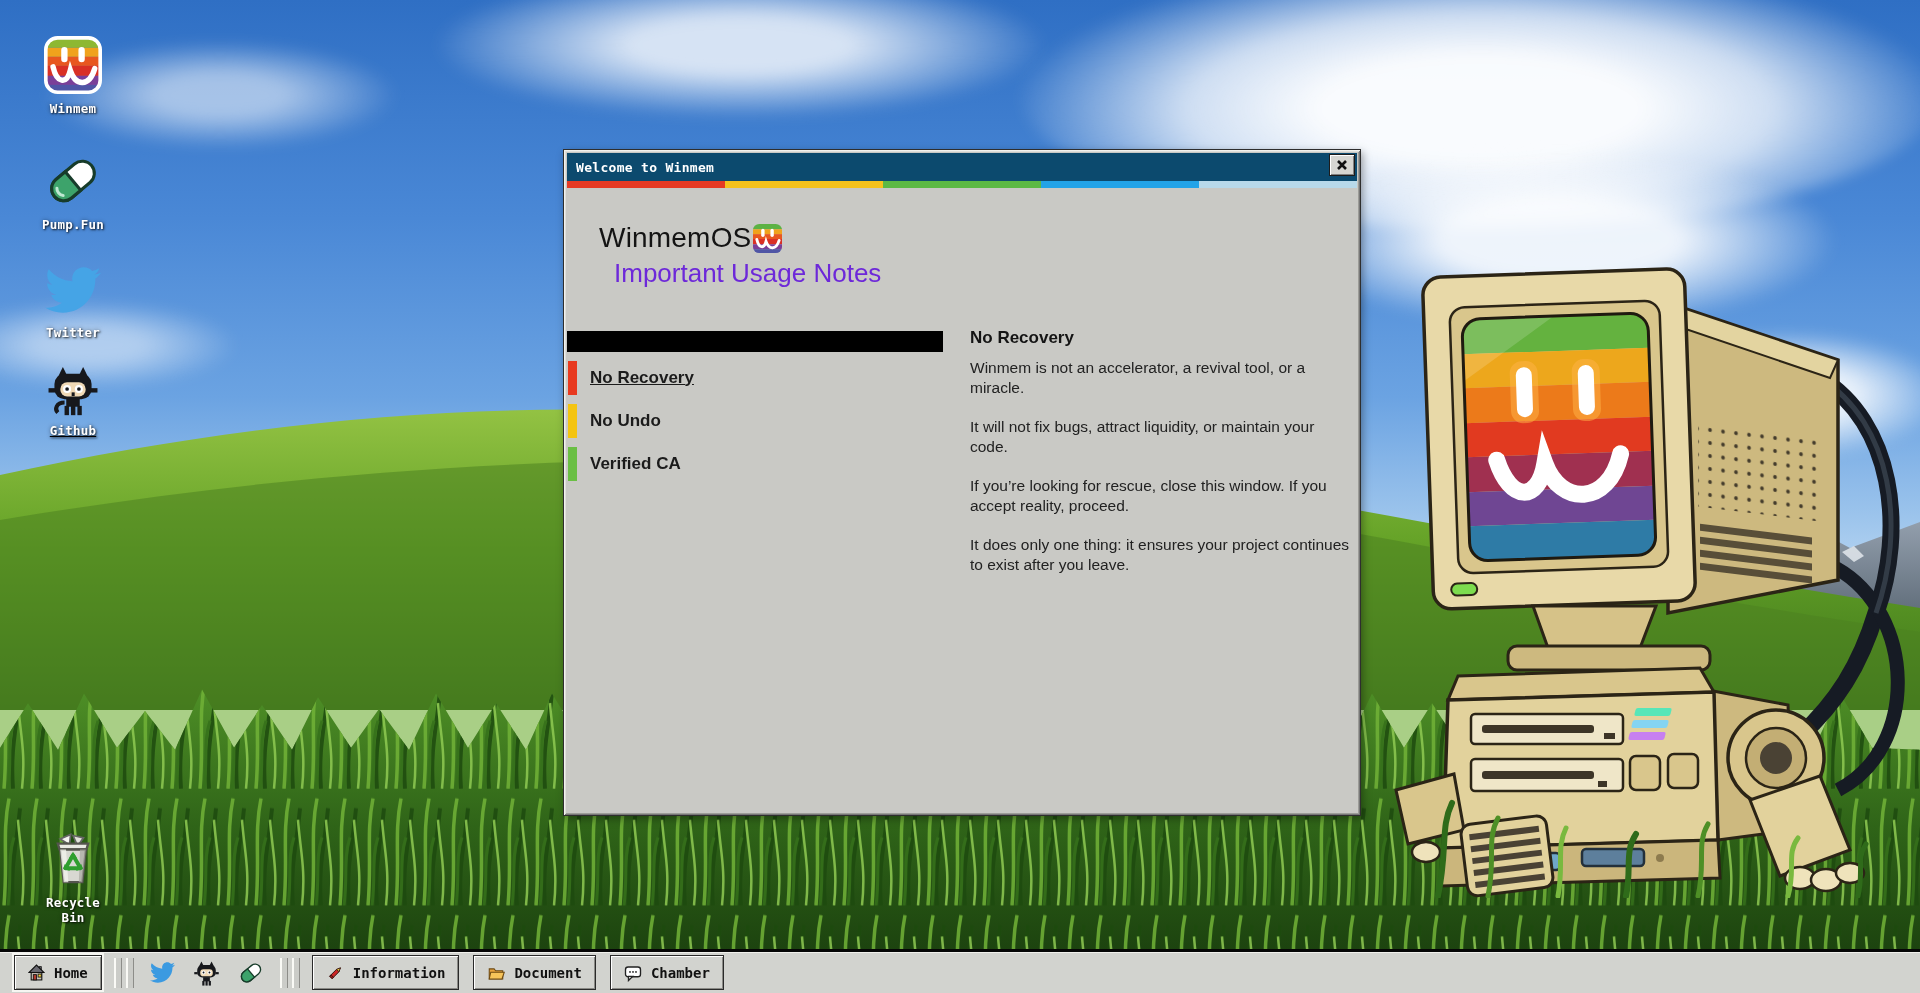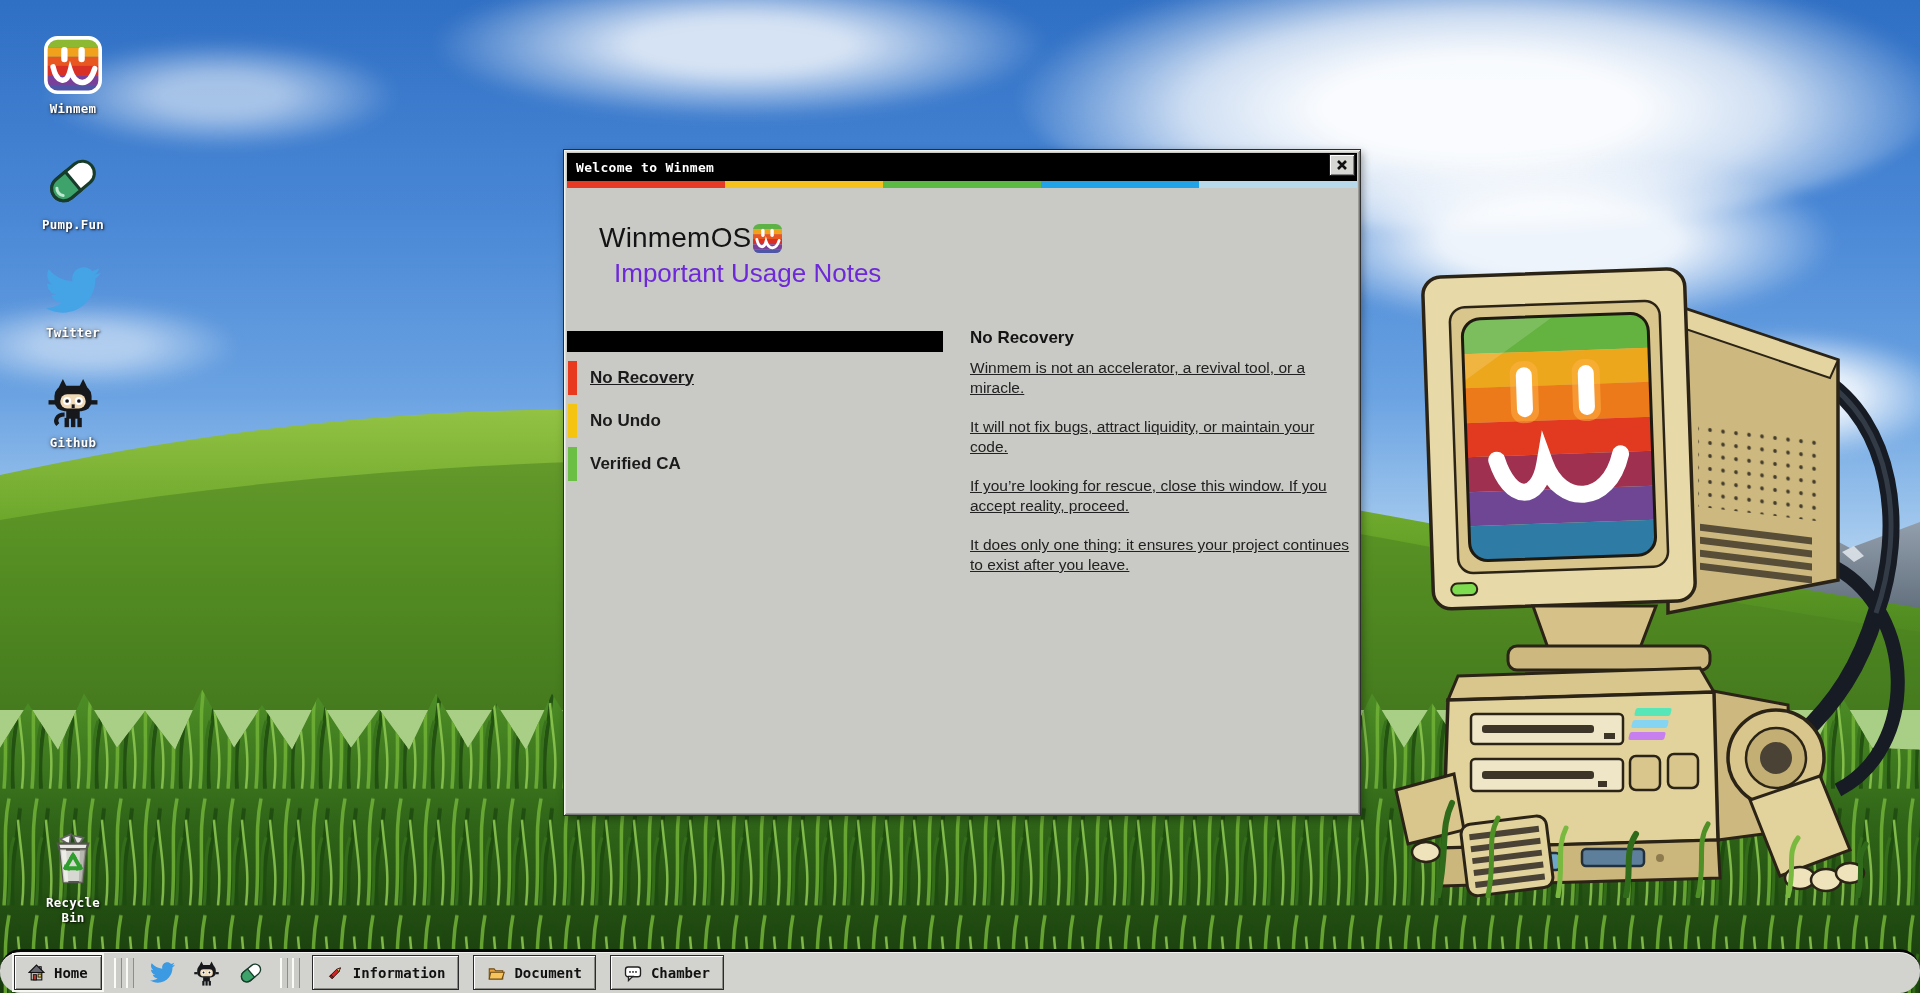--- a/index.html
+++ b/index.html
@@ -18,27 +18,27 @@
   .c6{left:-60px;top:300px;width:300px;height:90px;background:radial-gradient(ellipse,rgba(255,255,255,.5) 25%,rgba(255,255,255,0) 70%);}
   .hillsvg{position:absolute;left:0;top:380px;width:1920px;height:330px;}
   .grassfg{position:absolute;left:0;top:672px;width:1920px;height:321px;}
   .robot{position:absolute;left:1368px;top:228px;width:560px;height:670px;}
 
   
   .dicon{position:absolute;left:34px;width:78px;text-align:center;cursor:pointer;}
   .dicon .art{display:flex;justify-content:center;align-items:flex-end;height:60px;}
   .dicon .lbl{margin-top:7px;font-size:12.5px;letter-spacing:.2px;color:#fff;
     text-shadow:1px 1px 2px rgba(0,0,0,.75),0 0 4px rgba(0,0,0,.4);}
-  #ic-winmem{top:34px;} #ic-pump{top:150px;} #ic-twitter{top:258px;} #ic-github{top:368px;} #ic-recycle{top:828px;}
+  #ic-winmem{top:34px;} #ic-pump{top:150px;} #ic-twitter{top:258px;} #ic-github{top:356px;text-decoration:underline;} #ic-recycle{top:828px;}
 
   
   .window{position:absolute;left:563px;top:149px;width:796px;height:665px;background:#c9c9c5;
     border:1px solid #2e2e2e;
     box-shadow:inset 1px 1px 0 #f2f2ee,inset -1px -1px 0 #777,inset 2px 2px 0 #dfdfdb,inset -2px -2px 0 #9c9c98,2px 3px 8px rgba(0,0,0,.35);}
-  .titlebar{position:absolute;left:3px;top:3px;right:3px;height:28px;background:#000000;display:flex;align-items:center;}
+  .titlebar{position:absolute;left:3px;top:3px;right:3px;height:28px;background:#0c4a6e;display:flex;align-items:center;}
   .title{color:#fff;font-size:13px;padding-left:9px;letter-spacing:.3px;}
   .closebtn{position:absolute;right:5px;top:4px;width:24px;height:20px;background:#d6d6d2;
     border:1px solid #1c1c1c;box-shadow:inset 1px 1px 0 #fff,inset -1px -1px 0 #818181;
     display:flex;align-items:center;justify-content:center;cursor:pointer;}
   .closebtn svg{display:block;}
   .stripe{position:absolute;left:3px;right:3px;top:31px;height:7px;display:flex;}
   .stripe span{flex:1;}
   .s0{background:#e63a24;} .s1{background:#f5c21d;} .s2{background:#5cb944;} .s3{background:#22a3e8;} .s4{background:#b8d9ea;}
   .whead{position:absolute;left:35px;top:72px;}
   .h1row{display:flex;align-items:center;gap:0;}
@@ -46,25 +46,25 @@
   .h2{font-size:26px;color:#6d28d9;margin:4px 0 0 15px;}
   .menu{position:absolute;left:3px;top:181px;width:376px;}
   .menubar-black{height:21px;background:#000;margin-bottom:4px;}
   .mitem{display:flex;align-items:center;height:43px;cursor:pointer;}
   .mitem .acc{width:9px;height:34px;margin-left:1px;}
   .mitem .mlabel{margin-left:13px;font-size:17px;font-weight:bold;color:#1b1b1b;}
   .mitem.active .mlabel{text-decoration:underline;}
   .a0{background:#e8391f;} .a1{background:#f4c411;} .a2{background:#6abf44;} .a3{background:#1d9fe8;}
   .content{position:absolute;left:406px;top:178px;width:382px;}
   .chead{font-size:17px;font-weight:bold;color:#141414;margin:0 0 10px 0;}
-  .content p{font-size:15.5px;line-height:1.26;color:#222;margin:0 0 20px 0;text-decoration:underline;}
+  .content p{font-size:15.5px;line-height:1.26;color:#222;margin:0 0 20px 0;}
 
   
   .taskbar{position:absolute;left:0;bottom:0;width:1920px;height:44px;background:#d2d3cf;
-    border-top:3px solid #060606;box-shadow:inset 0 1px 0 #f0f0ec;display:flex;align-items:center;padding-left:14px;box-sizing:border-box;border-radius:21px;}
+    border-top:3px solid #060606;box-shadow:inset 0 1px 0 #f0f0ec;display:flex;align-items:center;padding-left:14px;box-sizing:border-box;}
   .tbtn{display:flex;align-items:center;gap:9px;height:33px;padding:0 13px;background:#d2d3cf;
     border:1px solid #2a2a2a;box-shadow:inset 1px 1px 0 #fff,inset -1px -1px 0 #8a8a86;
     font-size:14px;color:#111;cursor:pointer;white-space:nowrap;}
   .tbtn.active{box-shadow:0 0 0 2px #f6f6f2,inset 1px 1px 0 #fff,inset -1px -1px 0 #8a8a86;}
   .sep{display:flex;gap:4px;margin:0 12px;}
   .sep i{display:block;width:5px;height:30px;background:#cbccc8;border-left:2px solid #fafaf6;border-right:1px solid #8d8d89;}
   .tray{display:flex;align-items:center;gap:18px;margin:0 4px;}
   .tray .ticon{cursor:pointer;display:flex;align-items:center;}
   .tgroup{display:flex;gap:14px;}
 </style>

